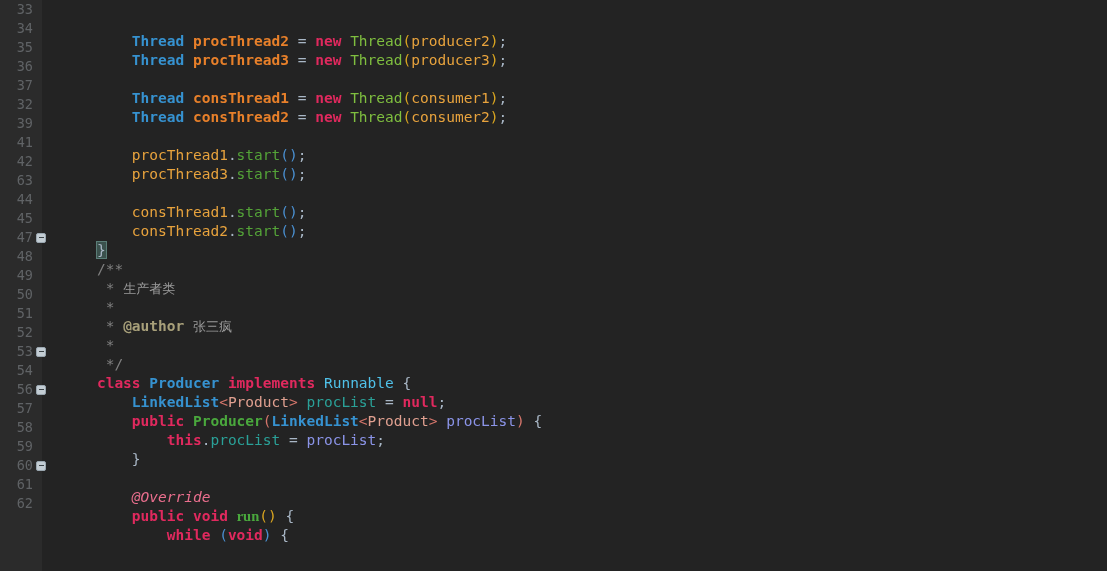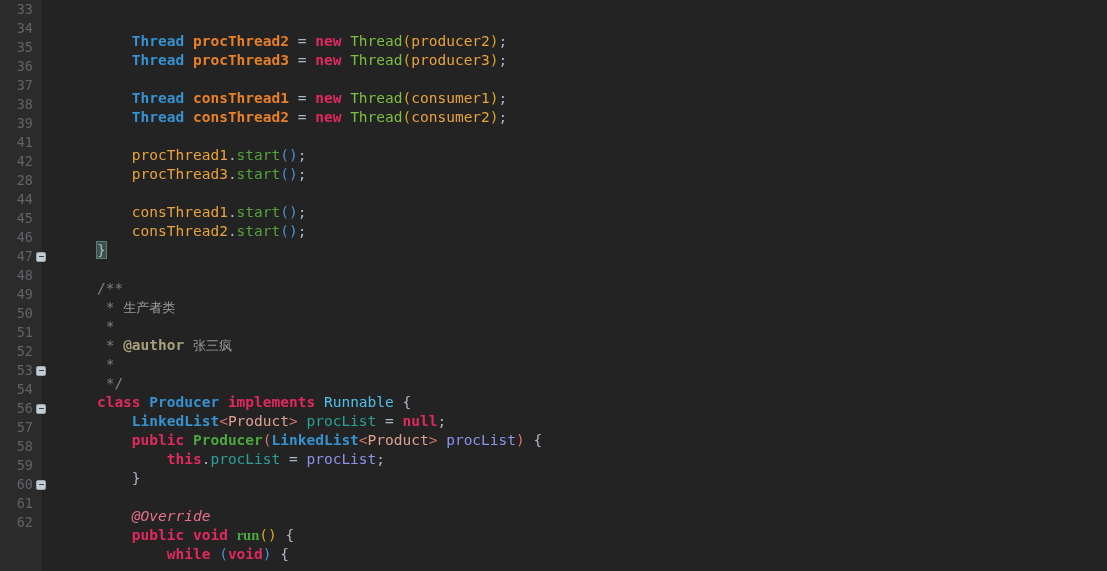--- a/index.html
+++ b/index.html
@@ -107,28 +107,27 @@
 <body>
 
 <div id="editor">
   <div class="gutter"></div>
   <div class="code-area">
       <div class="row"><span class="lineno">33</span><span class="src"><span class="t-punct">        </span><span class="t-type">Thread</span><span class="t-punct"> </span><span class="t-var">procThread2</span><span class="t-punct"> = </span><span class="t-kw">new</span><span class="t-punct"> </span><span class="t-ctor">Thread</span><span class="t-paren-y">(</span><span class="t-param">producer2</span><span class="t-paren-y">)</span><span class="t-punct">;</span></span></div>
       <div class="row"><span class="lineno">34</span><span class="src"><span class="t-punct">        </span><span class="t-type">Thread</span><span class="t-punct"> </span><span class="t-var">procThread3</span><span class="t-punct"> = </span><span class="t-kw">new</span><span class="t-punct"> </span><span class="t-ctor">Thread</span><span class="t-paren-y">(</span><span class="t-param">producer3</span><span class="t-paren-y">)</span><span class="t-punct">;</span></span></div>
       <div class="row"><span class="lineno">35</span><span class="src"></span></div>
       <div class="row"><span class="lineno">36</span><span class="src"><span class="t-punct">        </span><span class="t-type">Thread</span><span class="t-punct"> </span><span class="t-var">consThread1</span><span class="t-punct"> = </span><span class="t-kw">new</span><span class="t-punct"> </span><span class="t-ctor">Thread</span><span class="t-paren-y">(</span><span class="t-param">consumer1</span><span class="t-paren-y">)</span><span class="t-punct">;</span></span></div>
       <div class="row"><span class="lineno">37</span><span class="src"><span class="t-punct">        </span><span class="t-type">Thread</span><span class="t-punct"> </span><span class="t-var">consThread2</span><span class="t-punct"> = </span><span class="t-kw">new</span><span class="t-punct"> </span><span class="t-ctor">Thread</span><span class="t-paren-y">(</span><span class="t-param">consumer2</span><span class="t-paren-y">)</span><span class="t-punct">;</span></span></div>
-      <div class="row"><span class="lineno">38</span><span class="src"></span></div>
+      <div class="row"><span class="lineno">32</span><span class="src"></span></div>
       <div class="row"><span class="lineno">39</span><span class="src"><span class="t-punct">        </span><span class="t-varplain">procThread1</span><span class="t-punct">.</span><span class="t-methodg">start</span><span class="t-paren-b">(</span><span class="t-paren-b">)</span><span class="t-punct">;</span></span></div>
       <div class="row"><span class="lineno">41</span><span class="src"><span class="t-punct">        </span><span class="t-varplain">procThread3</span><span class="t-punct">.</span><span class="t-methodg">start</span><span class="t-paren-b">(</span><span class="t-paren-b">)</span><span class="t-punct">;</span></span></div>
       <div class="row"><span class="lineno">42</span><span class="src"></span></div>
-      <div class="row"><span class="lineno">28</span><span class="src"><span class="t-punct">        </span><span class="t-varplain">consThread1</span><span class="t-punct">.</span><span class="t-methodg">start</span><span class="t-paren-b">(</span><span class="t-paren-b">)</span><span class="t-punct">;</span></span></div>
+      <div class="row"><span class="lineno">63</span><span class="src"><span class="t-punct">        </span><span class="t-varplain">consThread1</span><span class="t-punct">.</span><span class="t-methodg">start</span><span class="t-paren-b">(</span><span class="t-paren-b">)</span><span class="t-punct">;</span></span></div>
       <div class="row"><span class="lineno">44</span><span class="src"><span class="t-punct">        </span><span class="t-varplain">consThread2</span><span class="t-punct">.</span><span class="t-methodg">start</span><span class="t-paren-b">(</span><span class="t-paren-b">)</span><span class="t-punct">;</span></span></div>
       <div class="row"><span class="lineno">45</span><span class="src"><span class="t-punct">    </span><span class="t-punct brace-hl">}</span></span></div>
-      <div class="row"><span class="lineno">46</span><span class="src"></span></div>
       <div class="row"><span class="lineno">47</span><span class="fold"></span><span class="src"><span class="t-punct">    </span><span class="t-comment">/**</span></span></div>
       <div class="row"><span class="lineno">48</span><span class="src"><span class="t-punct">     </span><span class="t-comment">* </span><span class="t-cjk">生产者类</span></span></div>
       <div class="row"><span class="lineno">49</span><span class="src"><span class="t-punct">     </span><span class="t-comment">*</span></span></div>
       <div class="row"><span class="lineno">50</span><span class="src"><span class="t-punct">     </span><span class="t-comment">* </span><span class="t-tag">@author</span><span class="t-comment"> </span><span class="t-cjk">张三疯</span></span></div>
       <div class="row"><span class="lineno">51</span><span class="src"><span class="t-punct">     </span><span class="t-comment">*</span></span></div>
       <div class="row"><span class="lineno">52</span><span class="src"><span class="t-punct">     </span><span class="t-comment">*/</span></span></div>
       <div class="row"><span class="lineno">53</span><span class="fold"></span><span class="src"><span class="t-punct">    </span><span class="t-kw">class</span><span class="t-punct"> </span><span class="t-type">Producer</span><span class="t-punct"> </span><span class="t-kw">implements</span><span class="t-punct"> </span><span class="t-class">Runnable</span><span class="t-punct"> {</span></span></div>
       <div class="row"><span class="lineno">54</span><span class="src"><span class="t-punct">        </span><span class="t-type">LinkedList</span><span class="t-paren-s">&lt;</span><span class="t-generic">Product</span><span class="t-paren-s">&gt;</span><span class="t-punct"> </span><span class="t-field">procList</span><span class="t-punct"> = </span><span class="t-kw">null</span><span class="t-punct">;</span></span></div>
       <div class="row"><span class="lineno">56</span><span class="fold"></span><span class="src"><span class="t-punct">        </span><span class="t-kw">public</span><span class="t-punct"> </span><span class="t-greenbold">Producer</span><span class="t-paren-s">(</span><span class="t-type">LinkedList</span><span class="t-paren-s">&lt;</span><span class="t-generic">Product</span><span class="t-paren-s">&gt;</span><span class="t-punct"> </span><span class="t-arg">procList</span><span class="t-paren-s">)</span><span class="t-punct"> {</span></span></div>
       <div class="row"><span class="lineno">57</span><span class="src"><span class="t-punct">            </span><span class="t-kw">this</span><span class="t-punct">.</span><span class="t-field">procList</span><span class="t-punct"> = </span><span class="t-arg">procList</span><span class="t-punct">;</span></span></div>

